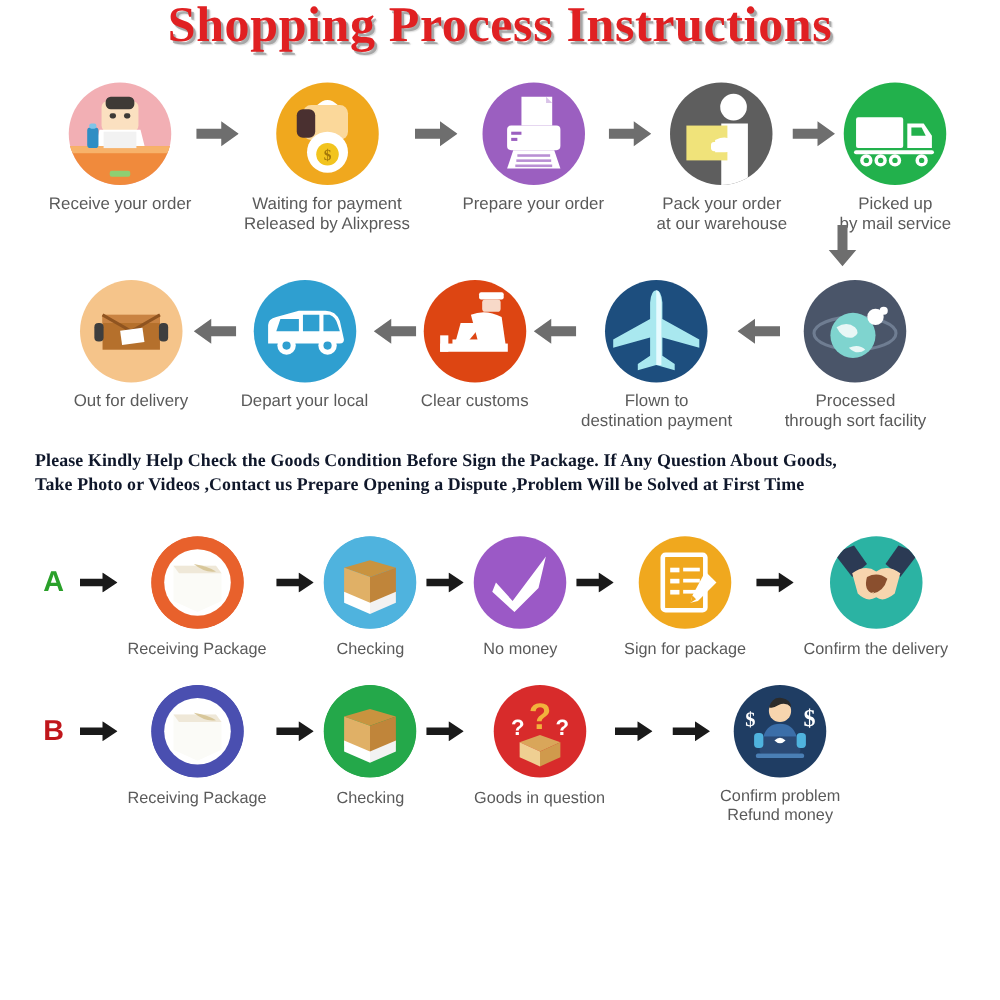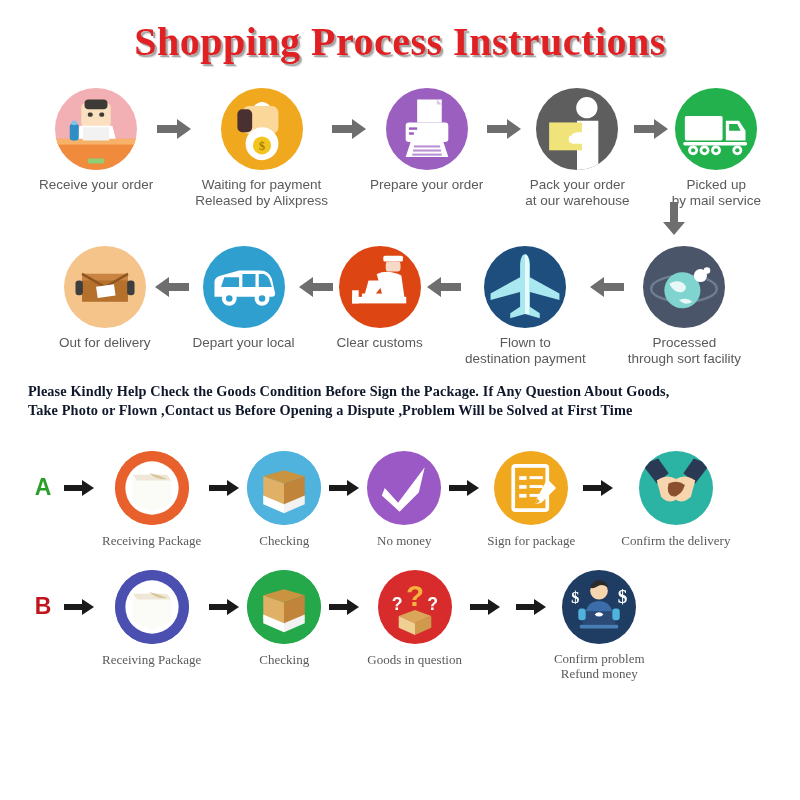--- a/index.html
+++ b/index.html
@@ -11,21 +11,20 @@
     width: 800px;
     height: 800px;
     overflow: hidden;
     font-family: "Liberation Sans", sans-serif;
     position: relative;
   }
 
   
   .title-wrap {
     text-align: center;
-    padding-top: 22px;
   }
   .title {
     display: inline-block;
     font-family: "Liberation Serif", serif;
     font-weight: bold;
     font-size: 40px;
     letter-spacing: 0.5px;
     color: #e02022;
     text-shadow: 2px 2px 0 rgba(120,120,120,0.55), 3px 3px 1px rgba(170,170,170,0.4);
     line-height: 1;
@@ -111,21 +110,21 @@
     align-items: flex-start;
     justify-content: flex-start;
     padding-left: 30px;
     box-sizing: border-box;
     width: 800px;
   }
   .rowA { margin-top: 30px; }
   .rowB { margin-top: 22px; }
   .bottom-row .circle { width: 74px; height: 74px; }
   .bottom-row .arrow { width: 46px; height: 74px; }
-  .bottom-row .caption { font-size: 13px; margin-top: 8px; font-family: Liberation Serif, serif; }
+  .bottom-row .caption { font-size: 13px; margin-top: 8px; }
 
   .row-letter {
     flex: none;
     width: 26px;
     height: 74px;
     display: flex;
     align-items: center;
     justify-content: center;
     font-family: "Liberation Sans", sans-serif;
     font-weight: bold;
@@ -390,21 +389,21 @@
     </div>
     <div class="caption two">
       <div>Processed</div>
       <div>through sort facility</div>
     </div>
   </div>
 </div>
 
 <div class="notice">
   <div>Please Kindly Help Check the Goods Condition Before Sign the Package. If Any Question About Goods,</div>
-  <div>Take Photo or Flown ,Contact us Before Opening a Dispute ,Problem Will be Solved at First Time</div>
+  <div>Take Photo or Videos ,Contact us Prepare Opening a Dispute ,Problem Will be Solved at First Time</div>
 </div>
 
 <div class="bottom-row rowA">
   <div class="row-letter letter-a">A</div>
   <div class="arrow letter-arrow">
     <svg width="30" height="16" viewBox="0 0 30 16">
         <path d="M0 5 H18 V0 L30 8 L18 16 V11 H0 Z" fill="#1a1a1a"></path>
       </svg>
   </div>
 

